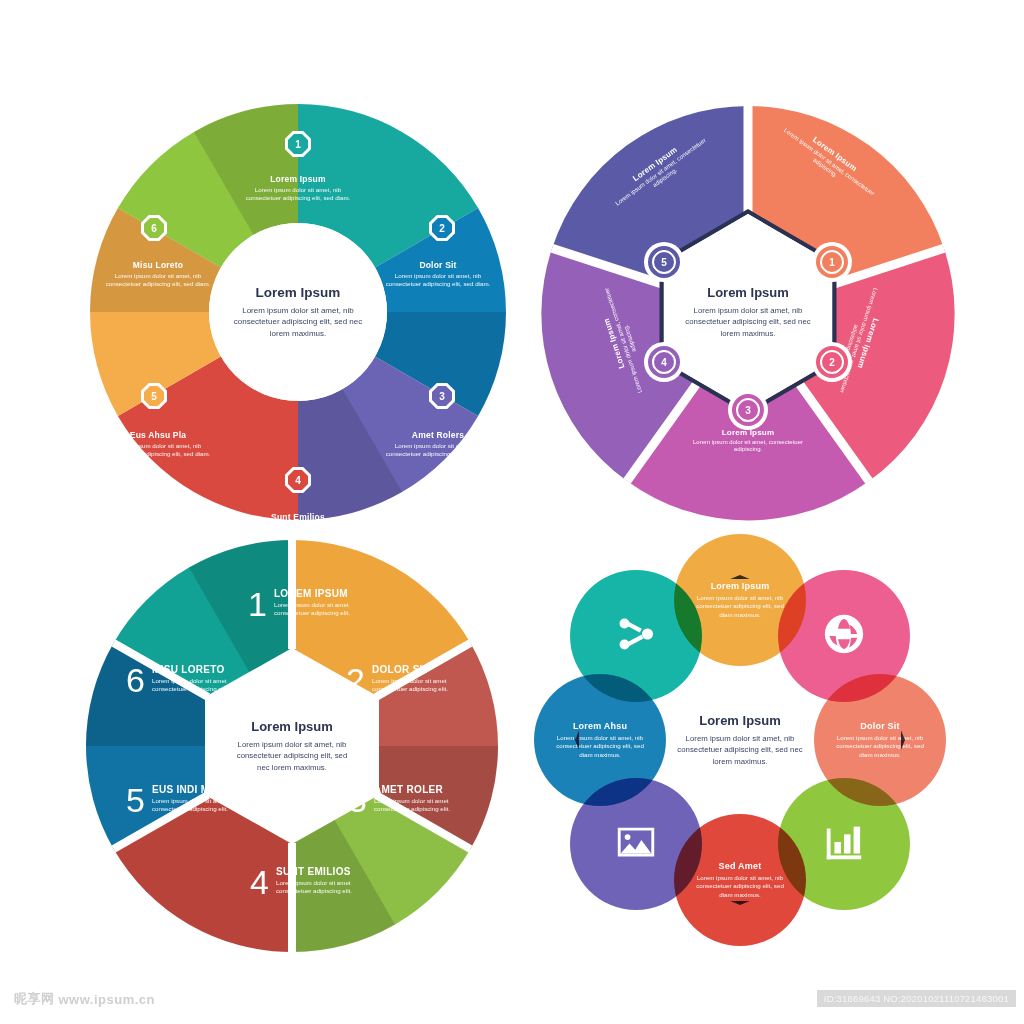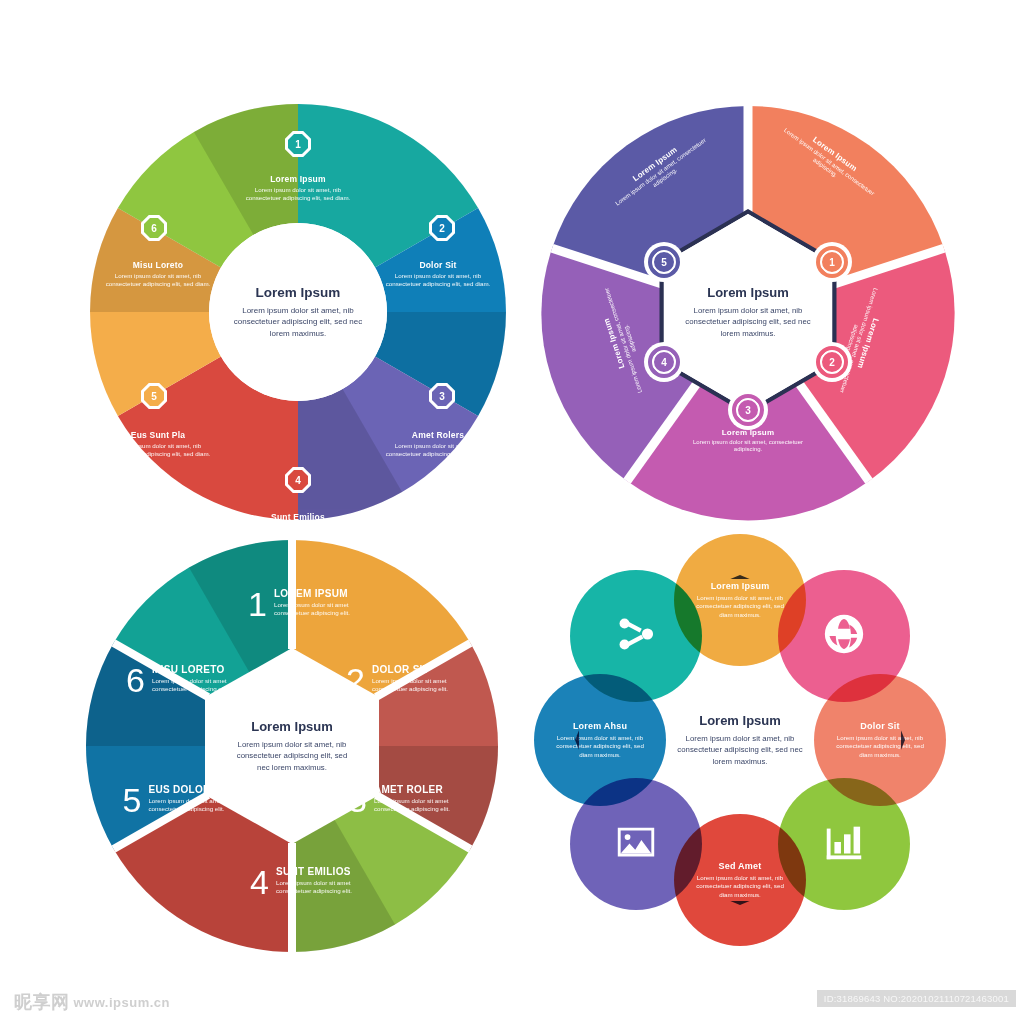--- a/index.html
+++ b/index.html
@@ -127,21 +127,21 @@
   #chart4 .center .h-title { font-size:13px; font-weight:700; color:#2b3553; margin-bottom:5px; }
   #chart4 .center .h-body { font-size:7.8px; color:#3b4668; line-height:1.45; width:140px; }
   .c4-ico svg { width:46px; height:46px; fill:#fff; }
 
   
   #wm-left {
     position:absolute; left:14px; top:990px;
     display:flex; align-items:center; gap:4px;
     color:#cfcfcf; font-size:13px; font-weight:700; letter-spacing:.5px;
   }
-  #wm-left .cn { font-size:18px; }
+  #wm-left .cn { font-size:13px; }
   #wm-right {
     position:absolute; right:8px; top:990px;
     background:#d9d9d9; color:#f7f7f7; font-size:9.5px;
     padding:3px 7px; letter-spacing:.2px;
   }
 </style>
 </head>
 <body>
 
 <div id="stage">
@@ -211,21 +211,21 @@
     </div>
     <div class="c1-label" style="left:360px; top:352px;text-align:center;">
       <div class="seg-title">Amet Rolers</div>
       <div class="seg-body">Lorem ipsum dolor sit amet, nib consectetuer adipiscing elit, sed diam.</div>
     </div>
     <div class="c1-label" style="left:220px; top:434px;">
       <div class="seg-title">Sunt Emilios</div>
       <div class="seg-body">Lorem ipsum dolor sit amet, nib consectetuer adipiscing elit, sed diam.</div>
     </div>
     <div class="c1-label" style="left:80px;  top:352px;">
-      <div class="seg-title">Eus Sunt Pla</div>
+      <div class="seg-title">Eus Ahsu Pla</div>
       <div class="seg-body">Lorem ipsum dolor sit amet, nib consectetuer adipiscing elit, sed diam.</div>
     </div>
     <div class="c1-label" style="left:80px;  top:182px;">
       <div class="seg-title">Misu Loreto</div>
       <div class="seg-body">Lorem ipsum dolor sit amet, nib consectetuer adipiscing elit, sed diam.</div>
     </div>
   </div>
 
   <div class="panel" id="chart2">
     <svg class="wheel" viewBox="0 0 432 432">
@@ -356,21 +356,21 @@
     <div class="c3-item" style="left:234px; top:350px;">
       <div class="num">4</div>
       <div class="txt">
         <div class="seg-title">SUNT EMILIOS</div>
         <div class="seg-body">Lorem ipsum dolor sit amet consectetuer adipiscing elit.</div>
       </div>
     </div>
     <div class="c3-item" style="left:110px; top:268px;">
       <div class="num">5</div>
       <div class="txt">
-        <div class="seg-title">EUS DOLOR PLAS</div>
+        <div class="seg-title">EUS INDI MISU</div>
         <div class="seg-body">Lorem ipsum dolor sit amet consectetuer adipiscing elit.</div>
       </div>
     </div>
     <div class="c3-item" style="left:110px; top:148px;">
       <div class="num">6</div>
       <div class="txt">
         <div class="seg-title">MISU LORETO</div>
         <div class="seg-body">Lorem ipsum dolor sit amet consectetuer adipiscing elit.</div>
       </div>
     </div>

